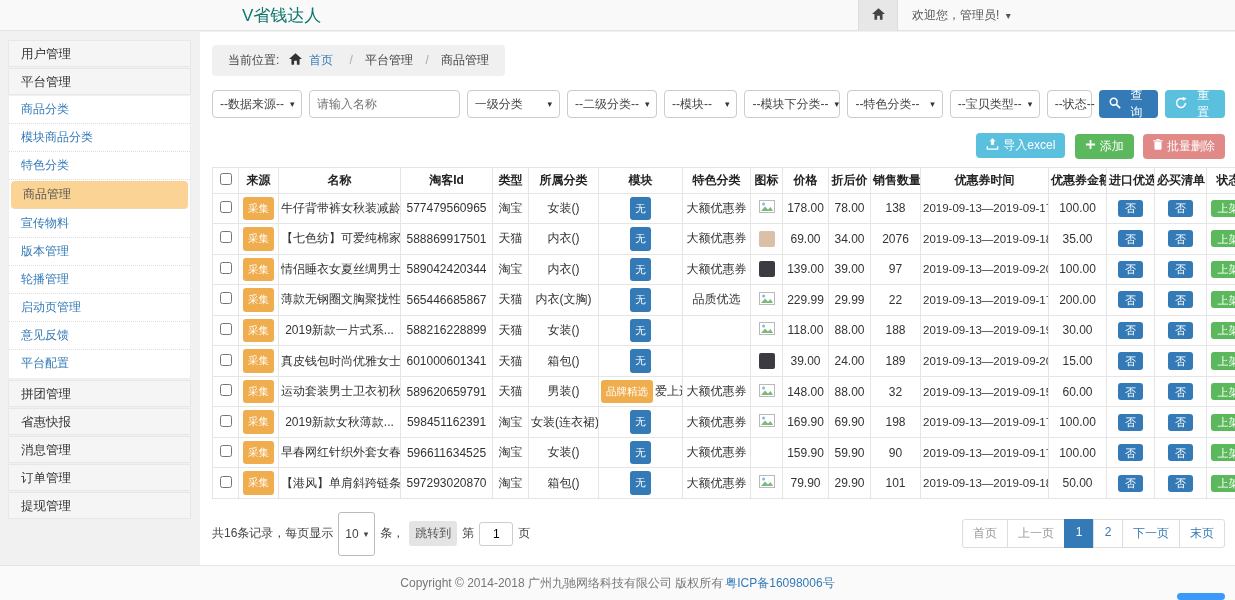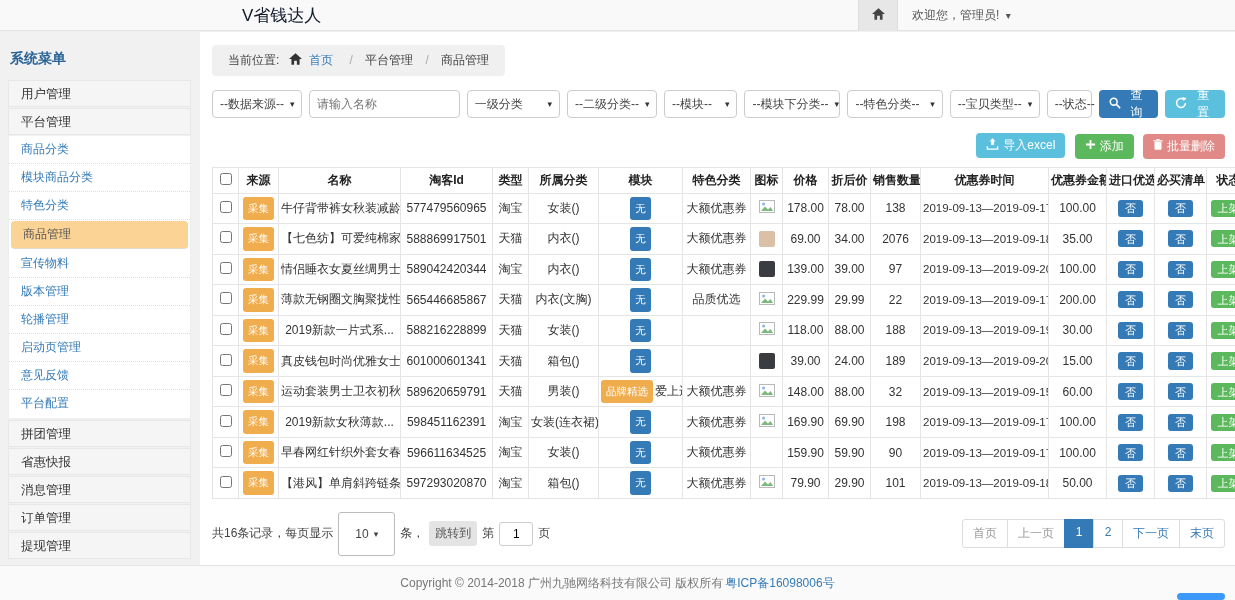--- a/index.html
+++ b/index.html
@@ -5,21 +5,21 @@
   * { margin:0; padding:0; box-sizing:border-box; }
   html,body { width:1235px; height:600px; overflow:hidden; }
   body {
     font-family:"Liberation Sans","DejaVu Sans",sans-serif;
     font-size:12px; color:#333; background:#f1f1f1; position:relative;
   }
   
   .navbar { position:absolute; left:0; top:0; width:1235px; height:31px;
     background:#f9f9f9; border-bottom:1px solid #e3e3e3; z-index:30; }
   .navbar-title { position:absolute; left:242px; top:0; line-height:31px;
-    font-size:17px; color:#0f172a; }
+    font-size:17px; color:#0f766e; }
   .nav-right { position:absolute; left:858px; top:0; height:31px; display:flex; align-items:center; }
   .home-box { width:40px; height:31px; background:#e7e7e7; border-left:1px solid #ddd; border-right:1px solid #ddd;
     display:flex; align-items:center; justify-content:center; color:#444; cursor:pointer; }
   .welcome { margin-left:14px; color:#555; cursor:pointer; white-space:nowrap; }
   .welcome .caret { font-size:10px; color:#555; margin-left:3px; }
   
   .content-bg { position:absolute; left:200px; top:32px; width:1035px; height:533px; background:#fff; }
   
   .sidebar { position:absolute; left:8px; top:40px; width:183px; height:525px; overflow:hidden; z-index:5; }
   .sidebar-title { color:#2a6496; font-weight:bold; font-size:14px; padding:10px 2px 12px 2px; }
@@ -73,21 +73,21 @@
     padding:2.5px 7px; line-height:1.1; cursor:pointer; }
   .pill-blue { background:#337ab7; }
   .pill-green { background:#5cb85c; }
   .imgph { display:inline-block; vertical-align:middle; }
   .thumb { display:inline-block; width:16px; height:16px; vertical-align:middle; border-radius:2px; }
   input[type=checkbox]{ width:12px; height:12px; cursor:pointer; }
   
   .pagerow { margin-top:13px; display:flex; align-items:center; }
   .pg-left { display:flex; align-items:center; gap:5px; color:#444; }
   .mini-select { height:44px; border:1px solid #bbb; border-radius:3px; background:#fff;
-    display:inline-flex; align-items:center; padding:0 16px; gap:5px; cursor:pointer; }
+    display:inline-flex; align-items:center; padding:0 6px; gap:5px; cursor:pointer; }
   .mini-select .caret{ font-size:9px; }
   .jump-btn { background:#e4e4e4; border-radius:3px; padding:4px 6px; color:#555; cursor:pointer; }
   .jump-input { width:34px; height:24px; border:1px solid #ccc; border-radius:3px;
     text-align:center; font-family:inherit; font-size:12px; }
   .pager { margin-left:auto; display:inline-flex; }
   .pgbtn { min-width:30px; padding:5px 10px; border:1px solid #ddd; background:#fff;
     color:#337ab7; cursor:pointer; margin-left:-1px; text-align:center; }
   .pgbtn:first-child { border-radius:3px 0 0 3px; margin-left:0; }
   .pgbtn:last-child { border-radius:0 3px 3px 0; }
   .pgbtn.disabled { color:#999; cursor:default; }
@@ -114,21 +114,20 @@
     <div class="welcome">
       <span>欢迎您，管理员!</span>
       <span class="caret">▾</span>
     </div>
   </div>
 </div>
 
 <div class="content-bg"></div>
 
 <div class="sidebar">
-  <div class="sidebar-title">系统菜单</div>
   <div id="sidebar-menu">
       <div class="side-top">用户管理</div>
       <div class="side-top">平台管理</div>
       <div class="side-sub-wrap">
         <div class="side-sub">商品分类</div>
         <div class="side-sub">模块商品分类</div>
         <div class="side-sub">特色分类</div>
         <div class="side-sub active">商品管理</div>
         <div class="side-sub">宣传物料</div>
         <div class="side-sub">版本管理</div>

